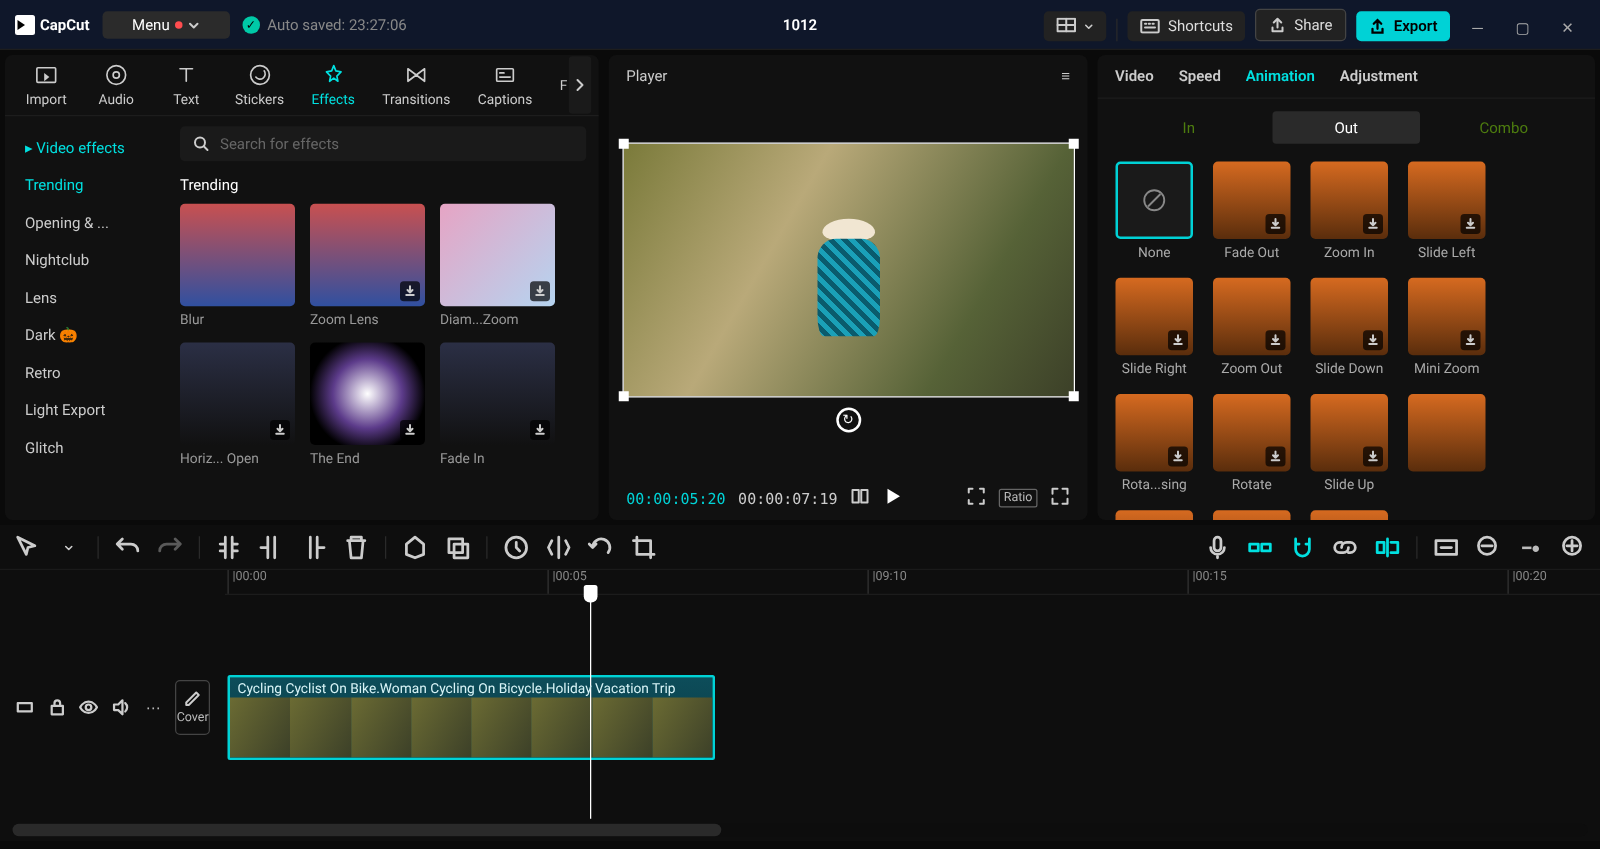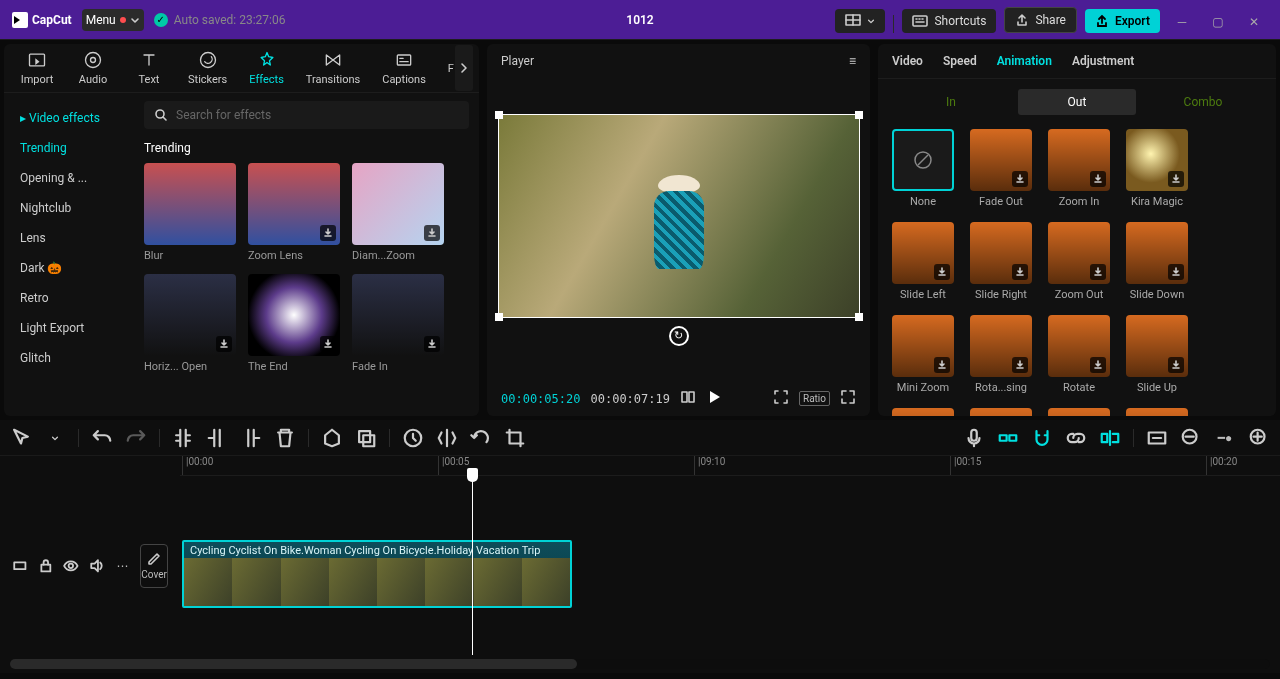--- a/index.html
+++ b/index.html
@@ -1,22 +1,22 @@
 <!DOCTYPE html>
 <html><head>
 <meta charset="utf-8">
 <style>
   * { margin:0; padding:0; box-sizing:border-box; font-family:-apple-system,BlinkMacSystemFont,"Segoe UI",Roboto,sans-serif; }
   body { background:#0a0a0a; color:#ccc; width:1280px; height:679px; overflow:hidden; font-size:12px; }
   
-  .titlebar { height:40px; background:#4c1d95; display:flex; align-items:center; padding:0 12px; gap:10px; border-bottom:1px solid #1d1d1d;}
+  .titlebar { height:40px; background:#0f172a; display:flex; align-items:center; padding:0 12px; gap:10px; border-bottom:1px solid #1d1d1d;}
   .logo { display:flex; align-items:center; gap:4px; font-weight:bold; color:#fff; }
   .logo-icon { width:16px; height:16px; background:#fff; display:inline-block; border-radius:2px; position:relative;}
   .logo-icon::before{content:""; position:absolute; width:0; height:0; border-left:6px solid #000; border-top:4px solid transparent; border-bottom:4px solid transparent; left:2px; top:4px;}
-  .menu-btn { background:#2b2b2b; color:#fff; padding:4px 4px; border-radius:4px; display:flex; align-items:center; gap:4px;}
+  .menu-btn { background:#2b2b2b; color:#fff; padding:4px 24px; border-radius:4px; display:flex; align-items:center; gap:4px;}
   .menu-btn .red-dot{width:6px;height:6px;background:#ff4d4f;border-radius:50%;}
   .autosave { display:flex; align-items:center; gap:6px; color:#888; }
   .autosave .check { width:14px; height:14px; border-radius:50%; background:#00c9a7; display:inline-flex; align-items:center; justify-content:center; color:#000; font-size:10px;}
   .project-title { position:absolute; left:50%; transform:translateX(-50%); color:#fff; font-weight:600;}
   .title-right{margin-left:auto; display:flex; align-items:flex-end; gap:8px;}
   .title-btn{ background:#222; padding:5px 10px; border-radius:4px; display:flex; align-items:center; gap:6px; color:#ddd;}
   .export-btn{ background:#00d2d6; color:#000; font-weight:600;}
   .share-btn{ border:1px solid #444;}
   .win-ctrl{ width:28px; height:22px; display:inline-flex; align-items:center; justify-content:center; color:#aaa;}
 
@@ -380,30 +380,20 @@
           <div class="anim-thumb">
             <div class="dl">
               <svg class="ic" viewBox="0 0 10 10">
                 <path d="M5 1v5M3 4l2 2 2-2M2 8h6"></path>
               </svg>
             </div>
           </div>
           <div class="anim-label">Zoom In</div>
         </div>
       <div class="anim-item">
-          <div class="anim-thumb sparkle">
-            <div class="dl">
-              <svg class="ic" viewBox="0 0 10 10">
-                <path d="M5 1v5M3 4l2 2 2-2M2 8h6"></path>
-              </svg>
-            </div>
-          </div>
-          <div class="anim-label">Kira Magic</div>
-        </div>
-      <div class="anim-item">
           <div class="anim-thumb">
             <div class="dl">
               <svg class="ic" viewBox="0 0 10 10">
                 <path d="M5 1v5M3 4l2 2 2-2M2 8h6"></path>
               </svg>
             </div>
           </div>
           <div class="anim-label">Slide Left</div>
         </div>
       <div class="anim-item">

